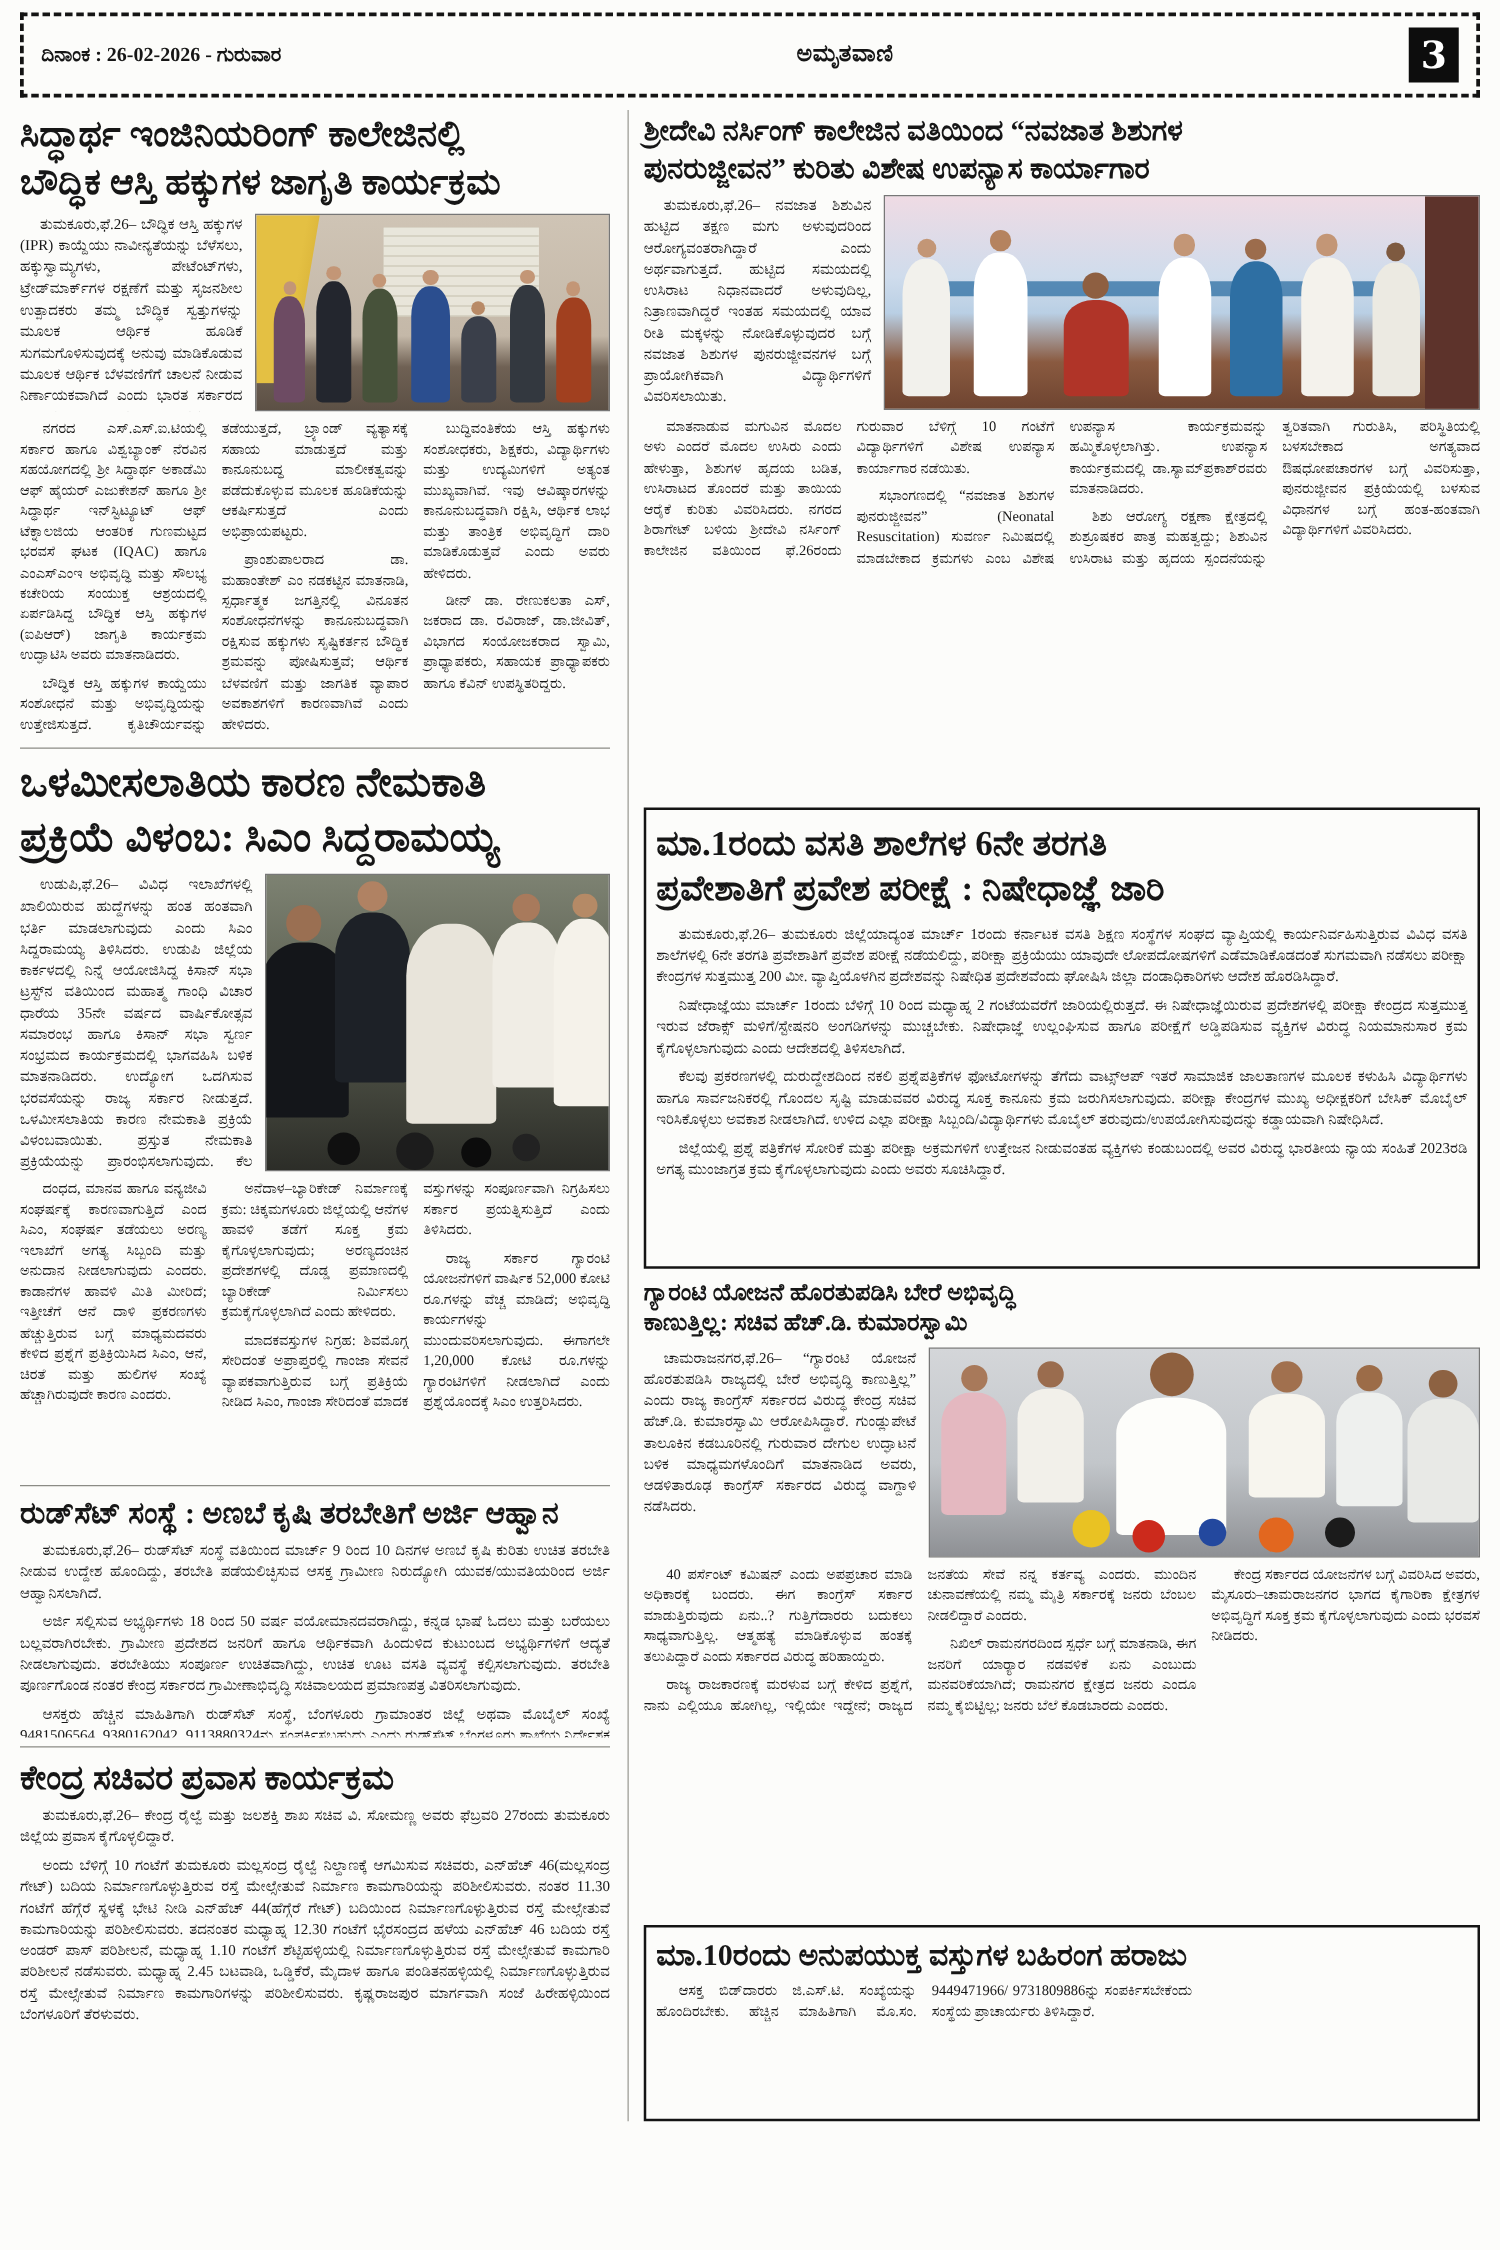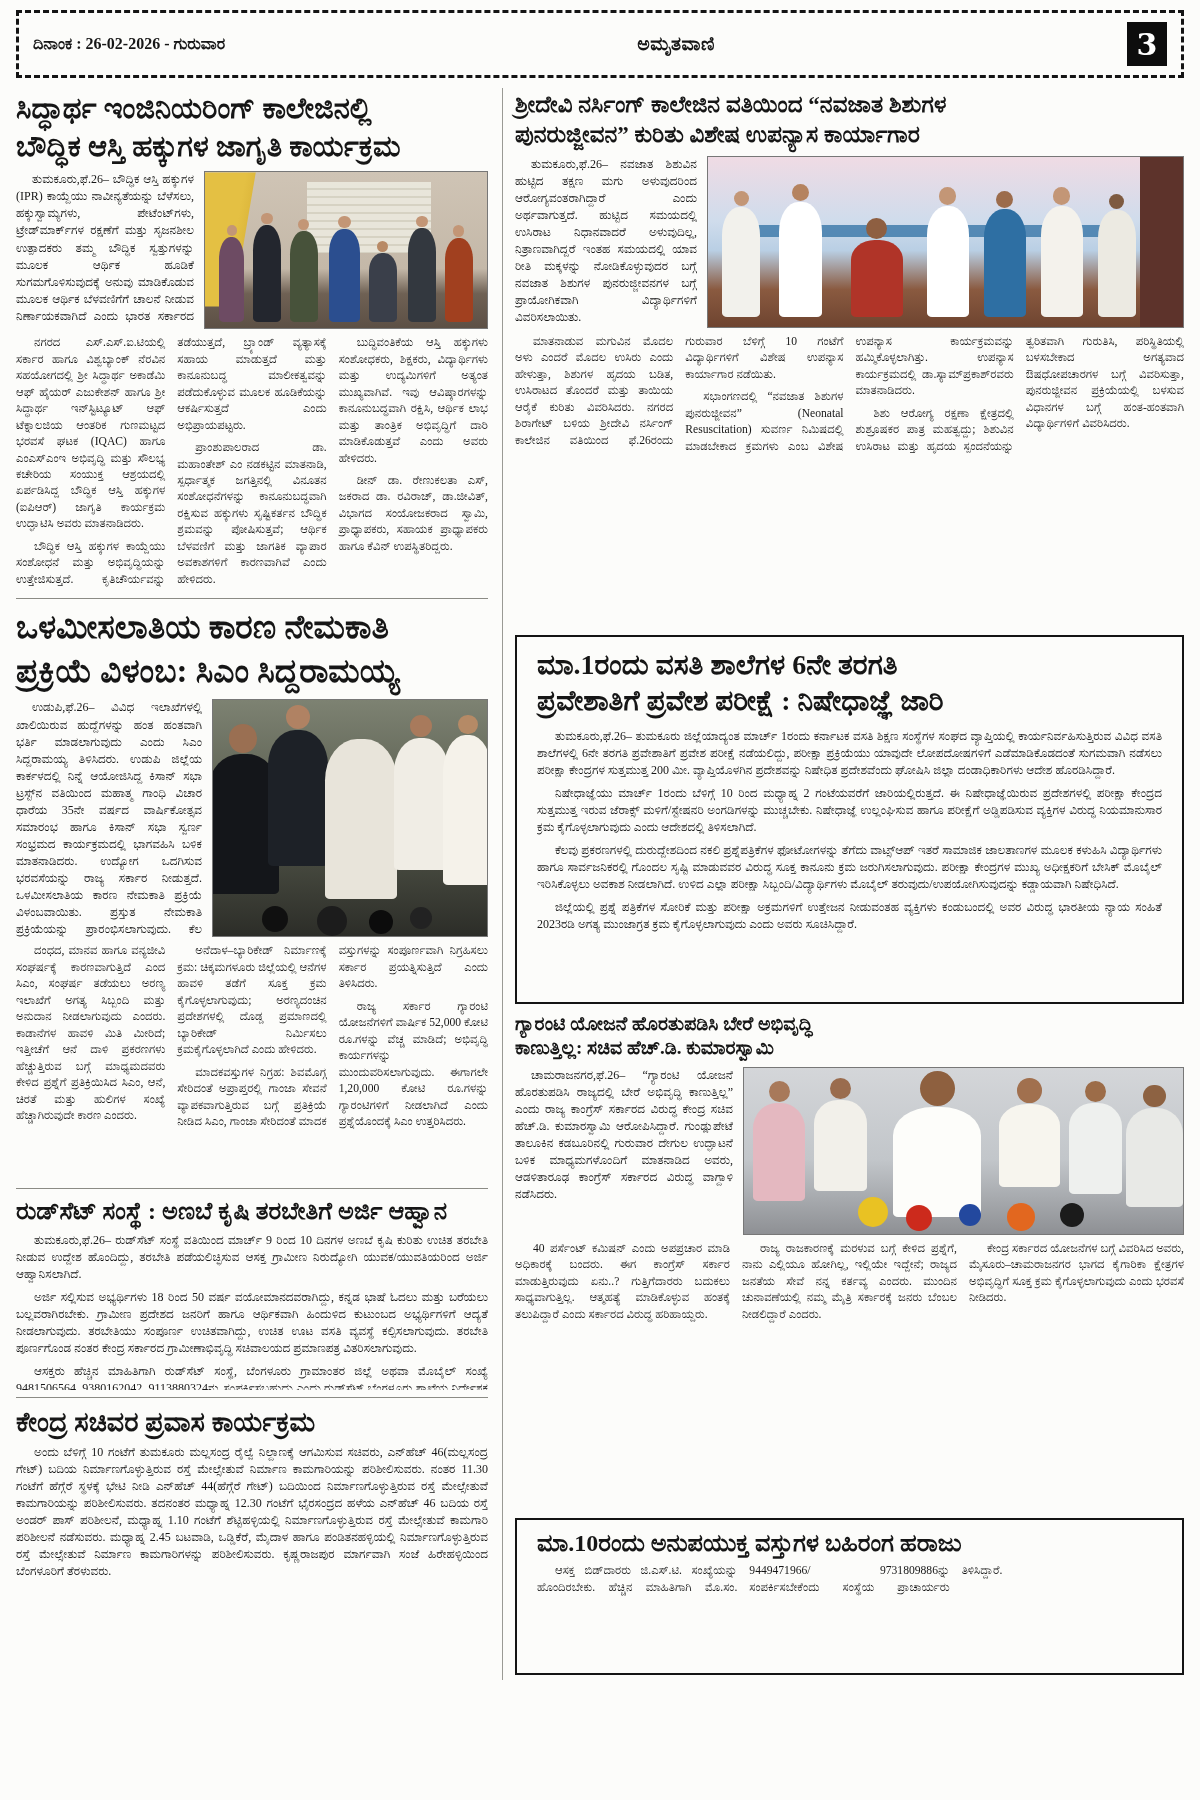--- a/index.html
+++ b/index.html
@@ -28,21 +28,21 @@
   .hl-h{font-size:24px;margin:0 0 4px;}
   .bp{font-size:12px;line-height:1.42;text-align:justify;margin:0 0 6px;text-indent:18px;}
   .lead-col .bp{text-indent:16px;}
   .row{display:flex;gap:10px;}
   .lead-col{overflow:hidden;}
   .mc{column-gap:12px;overflow:hidden;margin-top:6px;}
   .mc3{column-count:3;}
   .mc4{column-count:4;}
   .mc .bp{font-size:11.6px;}
   .hr{border:none;border-top:1px solid #8b8b85;margin:7px 0;}
-  .box{border:2px solid #141414;padding:8px 20px 6px;margin-top:5px;}
+  .box{border:2px solid #141414;padding:8px 8px 6px;margin-top:16px;}
   
   .photo{position:relative;overflow:hidden;flex:1;background:#b9ab9c;border:1px solid #777;}
   .fig{position:absolute;display:flex;flex-direction:column;align-items:center;}
   .fig::before{content:"";width:40%;aspect-ratio:1/1;border-radius:50%;background:var(--s,#c39676);margin-bottom:1px;flex:none;}
   .fig::after{content:"";width:100%;flex:1;border-radius:45% 45% 5px 5px / 26% 26% 4px 4px;background:var(--c,#3a3f4a);}
   .ball{position:absolute;border-radius:50%;}
   .blk{position:absolute;}
   
   .ph-ipr{background:linear-gradient(180deg,#cfc4b5 0%,#c4b8a8 62%,#6f6154 78%,#5c5045 100%);}
   .ph-ipr .curtain{left:0;top:0;width:18%;height:86%;background:linear-gradient(100deg,#e4c043 55%,#cfa72f 100%);clip-path:polygon(0 0,100% 0,55% 100%,0 100%);}
@@ -146,20 +146,21 @@
         </div>
       </section>
 
       <hr class="hr">
 
       <section>
         <h2 class="hl hl-f">
           <span class="l">ಕೇಂದ್ರ ಸಚಿವರ ಪ್ರವಾಸ ಕಾರ್ಯಕ್ರಮ</span>
         </h2>
         <div style="height:236px;overflow:hidden;">
+          <p class="bp">ತುಮಕೂರು,ಫೆ.26– ಕೇಂದ್ರ ರೈಲ್ವೆ ಮತ್ತು ಜಲಶಕ್ತಿ ಶಾಖ ಸಚಿವ ವಿ. ಸೋಮಣ್ಣ ಅವರು ಫೆಬ್ರವರಿ 27ರಂದು ತುಮಕೂರು ಜಿಲ್ಲೆಯ ಪ್ರವಾಸ ಕೈಗೊಳ್ಳಲಿದ್ದಾರೆ.</p>
           <p class="bp">ಅಂದು ಬೆಳಿಗ್ಗೆ 10 ಗಂಟೆಗೆ ತುಮಕೂರು ಮಲ್ಲಸಂದ್ರ ರೈಲ್ವೆ ನಿಲ್ದಾಣಕ್ಕೆ ಆಗಮಿಸುವ ಸಚಿವರು, ಎನ್‌ಹೆಚ್ 46(ಮಲ್ಲಸಂದ್ರ ಗೇಟ್) ಬದಿಯ ನಿರ್ಮಾಣಗೊಳ್ಳುತ್ತಿರುವ ರಸ್ತೆ ಮೇಲ್ಸೇತುವೆ ನಿರ್ಮಾಣ ಕಾಮಗಾರಿಯನ್ನು ಪರಿಶೀಲಿಸುವರು. ನಂತರ 11.30 ಗಂಟೆಗೆ ಹೆಗ್ಗೆರೆ ಸ್ಥಳಕ್ಕೆ ಭೇಟಿ ನೀಡಿ ಎನ್‌ಹೆಚ್ 44(ಹೆಗ್ಗೆರೆ ಗೇಟ್) ಬದಿಯಿಂದ ನಿರ್ಮಾಣಗೊಳ್ಳುತ್ತಿರುವ ರಸ್ತೆ ಮೇಲ್ಸೇತುವೆ ಕಾಮಗಾರಿಯನ್ನು ಪರಿಶೀಲಿಸುವರು. ತದನಂತರ ಮಧ್ಯಾಹ್ನ 12.30 ಗಂಟೆಗೆ ಭೈರಸಂದ್ರದ ಹಳೆಯ ಎನ್‌ಹೆಚ್ 46 ಬದಿಯ ರಸ್ತೆ ಅಂಡರ್ ಪಾಸ್ ಪರಿಶೀಲನೆ, ಮಧ್ಯಾಹ್ನ 1.10 ಗಂಟೆಗೆ ಶೆಟ್ಟಿಹಳ್ಳಿಯಲ್ಲಿ ನಿರ್ಮಾಣಗೊಳ್ಳುತ್ತಿರುವ ರಸ್ತೆ ಮೇಲ್ಸೇತುವೆ ಕಾಮಗಾರಿ ಪರಿಶೀಲನೆ ನಡೆಸುವರು. ಮಧ್ಯಾಹ್ನ 2.45 ಬಟವಾಡಿ, ಒಡ್ಡಿಕೆರೆ, ಮೈದಾಳ ಹಾಗೂ ಪಂಡಿತನಹಳ್ಳಿಯಲ್ಲಿ ನಿರ್ಮಾಣಗೊಳ್ಳುತ್ತಿರುವ ರಸ್ತೆ ಮೇಲ್ಸೇತುವೆ ನಿರ್ಮಾಣ ಕಾಮಗಾರಿಗಳನ್ನು ಪರಿಶೀಲಿಸುವರು. ಕೃಷ್ಣರಾಜಪುರ ಮಾರ್ಗವಾಗಿ ಸಂಜೆ ಹಿರೇಹಳ್ಳಿಯಿಂದ ಬೆಂಗಳೂರಿಗೆ ತೆರಳುವರು.</p>
         </div>
       </section>
     </div>
 
     <div class="half-r">
 
       <section>
         <h2 class="hl hl-b">
           <span class="l">ಶ್ರೀದೇವಿ ನರ್ಸಿಂಗ್ ಕಾಲೇಜಿನ ವತಿಯಿಂದ “ನವಜಾತ ಶಿಶುಗಳ</span>
@@ -220,20 +221,21 @@
             <div class="ball" style="left:26%;bottom:4%;width:30px;height:30px;background:#e9c223;"></div>
             <div class="ball" style="left:37%;bottom:2%;width:26px;height:26px;background:#cc2a1c;"></div>
             <div class="ball" style="left:49%;bottom:5%;width:22px;height:22px;background:#23489e;"></div>
             <div class="ball" style="left:60%;bottom:2%;width:28px;height:28px;background:#e2671f;"></div>
             <div class="ball" style="left:72%;bottom:4%;width:24px;height:24px;background:#1b1b1b;"></div>
           </div>
         </div>
         <div class="mc mc3" style="height:272px;">
           <p class="bp">40 ಪರ್ಸೆಂಟ್ ಕಮಿಷನ್ ಎಂದು ಅಪಪ್ರಚಾರ ಮಾಡಿ ಅಧಿಕಾರಕ್ಕೆ ಬಂದರು. ಈಗ ಕಾಂಗ್ರೆಸ್ ಸರ್ಕಾರ ಮಾಡುತ್ತಿರುವುದು ಏನು..? ಗುತ್ತಿಗೆದಾರರು ಬದುಕಲು ಸಾಧ್ಯವಾಗುತ್ತಿಲ್ಲ. ಆತ್ಮಹತ್ಯೆ ಮಾಡಿಕೊಳ್ಳುವ ಹಂತಕ್ಕೆ ತಲುಪಿದ್ದಾರೆ ಎಂದು ಸರ್ಕಾರದ ವಿರುದ್ಧ ಹರಿಹಾಯ್ದರು.</p>
           <p class="bp">ರಾಜ್ಯ ರಾಜಕಾರಣಕ್ಕೆ ಮರಳುವ ಬಗ್ಗೆ ಕೇಳಿದ ಪ್ರಶ್ನೆಗೆ, ನಾನು ಎಲ್ಲಿಯೂ ಹೋಗಿಲ್ಲ, ಇಲ್ಲಿಯೇ ಇದ್ದೇನೆ; ರಾಜ್ಯದ ಜನತೆಯ ಸೇವೆ ನನ್ನ ಕರ್ತವ್ಯ ಎಂದರು. ಮುಂದಿನ ಚುನಾವಣೆಯಲ್ಲಿ ನಮ್ಮ ಮೈತ್ರಿ ಸರ್ಕಾರಕ್ಕೆ ಜನರು ಬೆಂಬಲ ನೀಡಲಿದ್ದಾರೆ ಎಂದರು.</p>
+          <p class="bp">ನಿಖಿಲ್ ರಾಮನಗರದಿಂದ ಸ್ಪರ್ಧೆ ಬಗ್ಗೆ ಮಾತನಾಡಿ, ಈಗ ಜನರಿಗೆ ಯಾರ‍್ಯಾರ ನಡವಳಿಕೆ ಏನು ಎಂಬುದು ಮನವರಿಕೆಯಾಗಿದೆ; ರಾಮನಗರ ಕ್ಷೇತ್ರದ ಜನರು ಎಂದೂ ನಮ್ಮ ಕೈಬಿಟ್ಟಿಲ್ಲ; ಜನರು ಬೆಲೆ ಕೊಡಬಾರದು ಎಂದರು.</p>
           <p class="bp">ಕೇಂದ್ರ ಸರ್ಕಾರದ ಯೋಜನೆಗಳ ಬಗ್ಗೆ ವಿವರಿಸಿದ ಅವರು, ಮೈಸೂರು–ಚಾಮರಾಜನಗರ ಭಾಗದ ಕೈಗಾರಿಕಾ ಕ್ಷೇತ್ರಗಳ ಅಭಿವೃದ್ಧಿಗೆ ಸೂಕ್ತ ಕ್ರಮ ಕೈಗೊಳ್ಳಲಾಗುವುದು ಎಂದು ಭರವಸೆ ನೀಡಿದರು.</p>
         </div>
       </section>
 
       <section class="box">
         <h2 class="hl hl-h">
           <span class="l">ಮಾ.10ರಂದು ಅನುಪಯುಕ್ತ ವಸ್ತುಗಳ ಬಹಿರಂಗ ಹರಾಜು</span>
         </h2>
         <div class="mc mc3" style="height:104px;margin-top:2px;">
           <p class="bp">ಆಸಕ್ತ ಬಿಡ್‌ದಾರರು ಜಿ.ಎಸ್.ಟಿ. ಸಂಖ್ಯೆಯನ್ನು ಹೊಂದಿರಬೇಕು. ಹೆಚ್ಚಿನ ಮಾಹಿತಿಗಾಗಿ ಮೊ.ಸಂ. 9449471966/ 9731809886ನ್ನು ಸಂಪರ್ಕಿಸಬೇಕೆಂದು ಸಂಸ್ಥೆಯ ಪ್ರಾಚಾರ್ಯರು ತಿಳಿಸಿದ್ದಾರೆ.</p>

